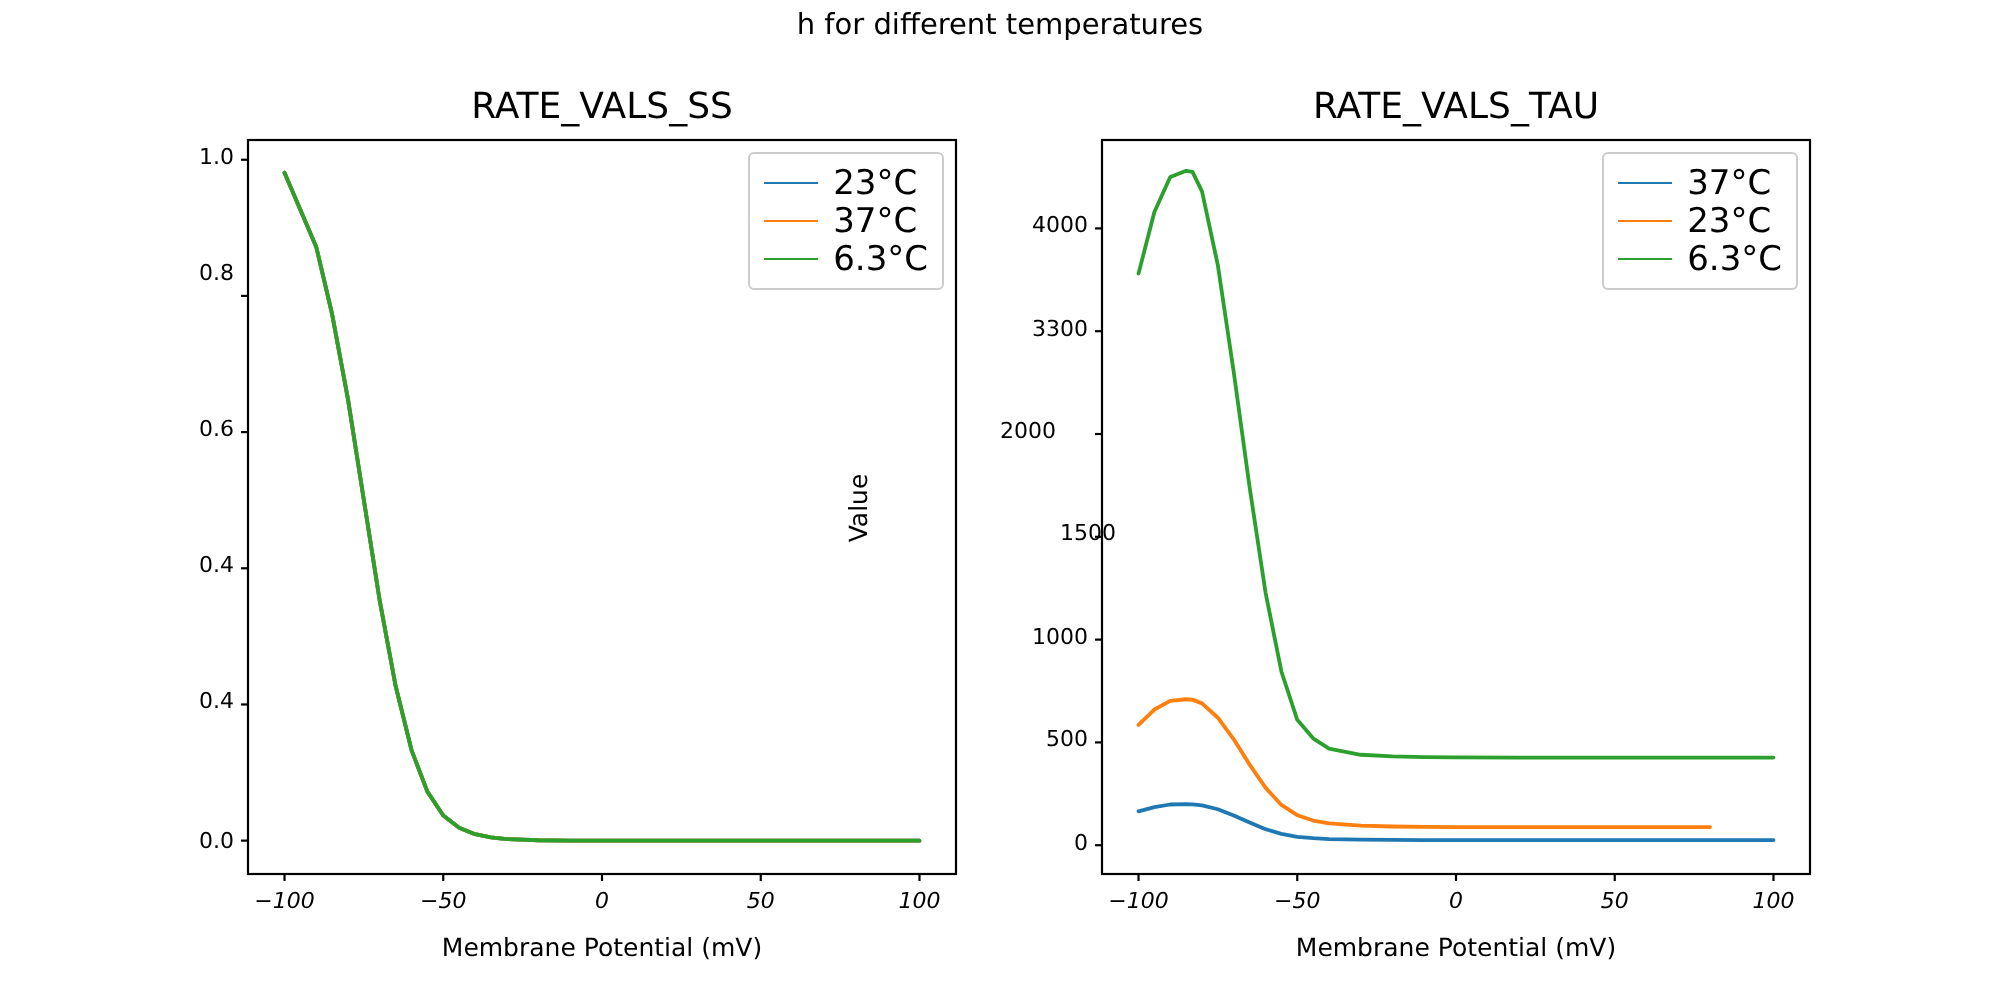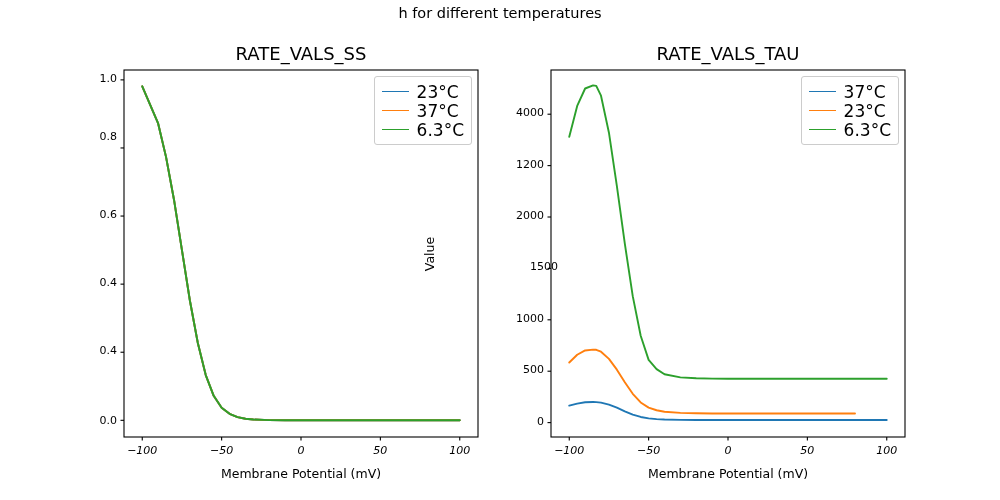--- a/index.html
+++ b/index.html
@@ -124,22 +124,22 @@
       </svg>
       <div class="tick-label tick-x" style="left: 529.256px; top: 444px; width: 80px;">−100</div>
       <div class="tick-label tick-x" style="left: 608.628px; top: 444px; width: 80px;">−50</div>
       <div class="tick-label tick-x" style="left: 688px; top: 444px; width: 80px;">0</div>
       <div class="tick-label tick-x" style="left: 767.372px; top: 444px; width: 80px;">50</div>
       <div class="tick-label tick-x" style="left: 846.744px; top: 444px; width: 80px;">100</div>
       <div class="tick-label tick-y" style="left: 464px; top: 414.608px; width: 80px;">0</div>
       <div class="tick-label tick-y" style="left: 464px; top: 363.207px; width: 80px;">500</div>
       <div class="tick-label tick-y" style="left: 464px; top: 311.807px; width: 80px;">1000</div>
       <div class="tick-label tick-y" style="left: 478px; top: 260.406px; width: 80px;">1500</div>
-      <div class="tick-label tick-y" style="left: 464px; top: 209.006px; width: 80px;">2000</div>
-      <div class="tick-label tick-y" style="left: 464px; top: 157.605px; width: 80px;">1200</div>
+      <div class="tick-label tick-y" style="left: 448px; top: 209.006px; width: 80px;">2000</div>
+      <div class="tick-label tick-y" style="left: 464px; top: 157.605px; width: 80px;">3300</div>
       <div class="tick-label tick-y" style="left: 464px; top: 106.204px; width: 80px;">4000</div>
       <div class="axis-label" style="left: 551px; top: 466px; width: 354px;">Membrane Potential (mV)</div>
       <div class="axis-label ylabel" style="left: 489px; top: 253.5px; width: 120px; margin-left: -60px; margin-top: 0px; transform: rotate(-90deg) translate(-50%, -50%); transform-origin: 0px 0px;">Value</div>
       <div class="legend-box" style="top: 76px; right: 101px;">
         <div class="legend-row">
           <span class="legend-swatch" style="border-top-color: rgb(31, 119, 180);"></span>
           <span class="legend-text">37°C</span>
         </div>
         <div class="legend-row">
           <span class="legend-swatch" style="border-top-color: rgb(255, 127, 14);"></span>

